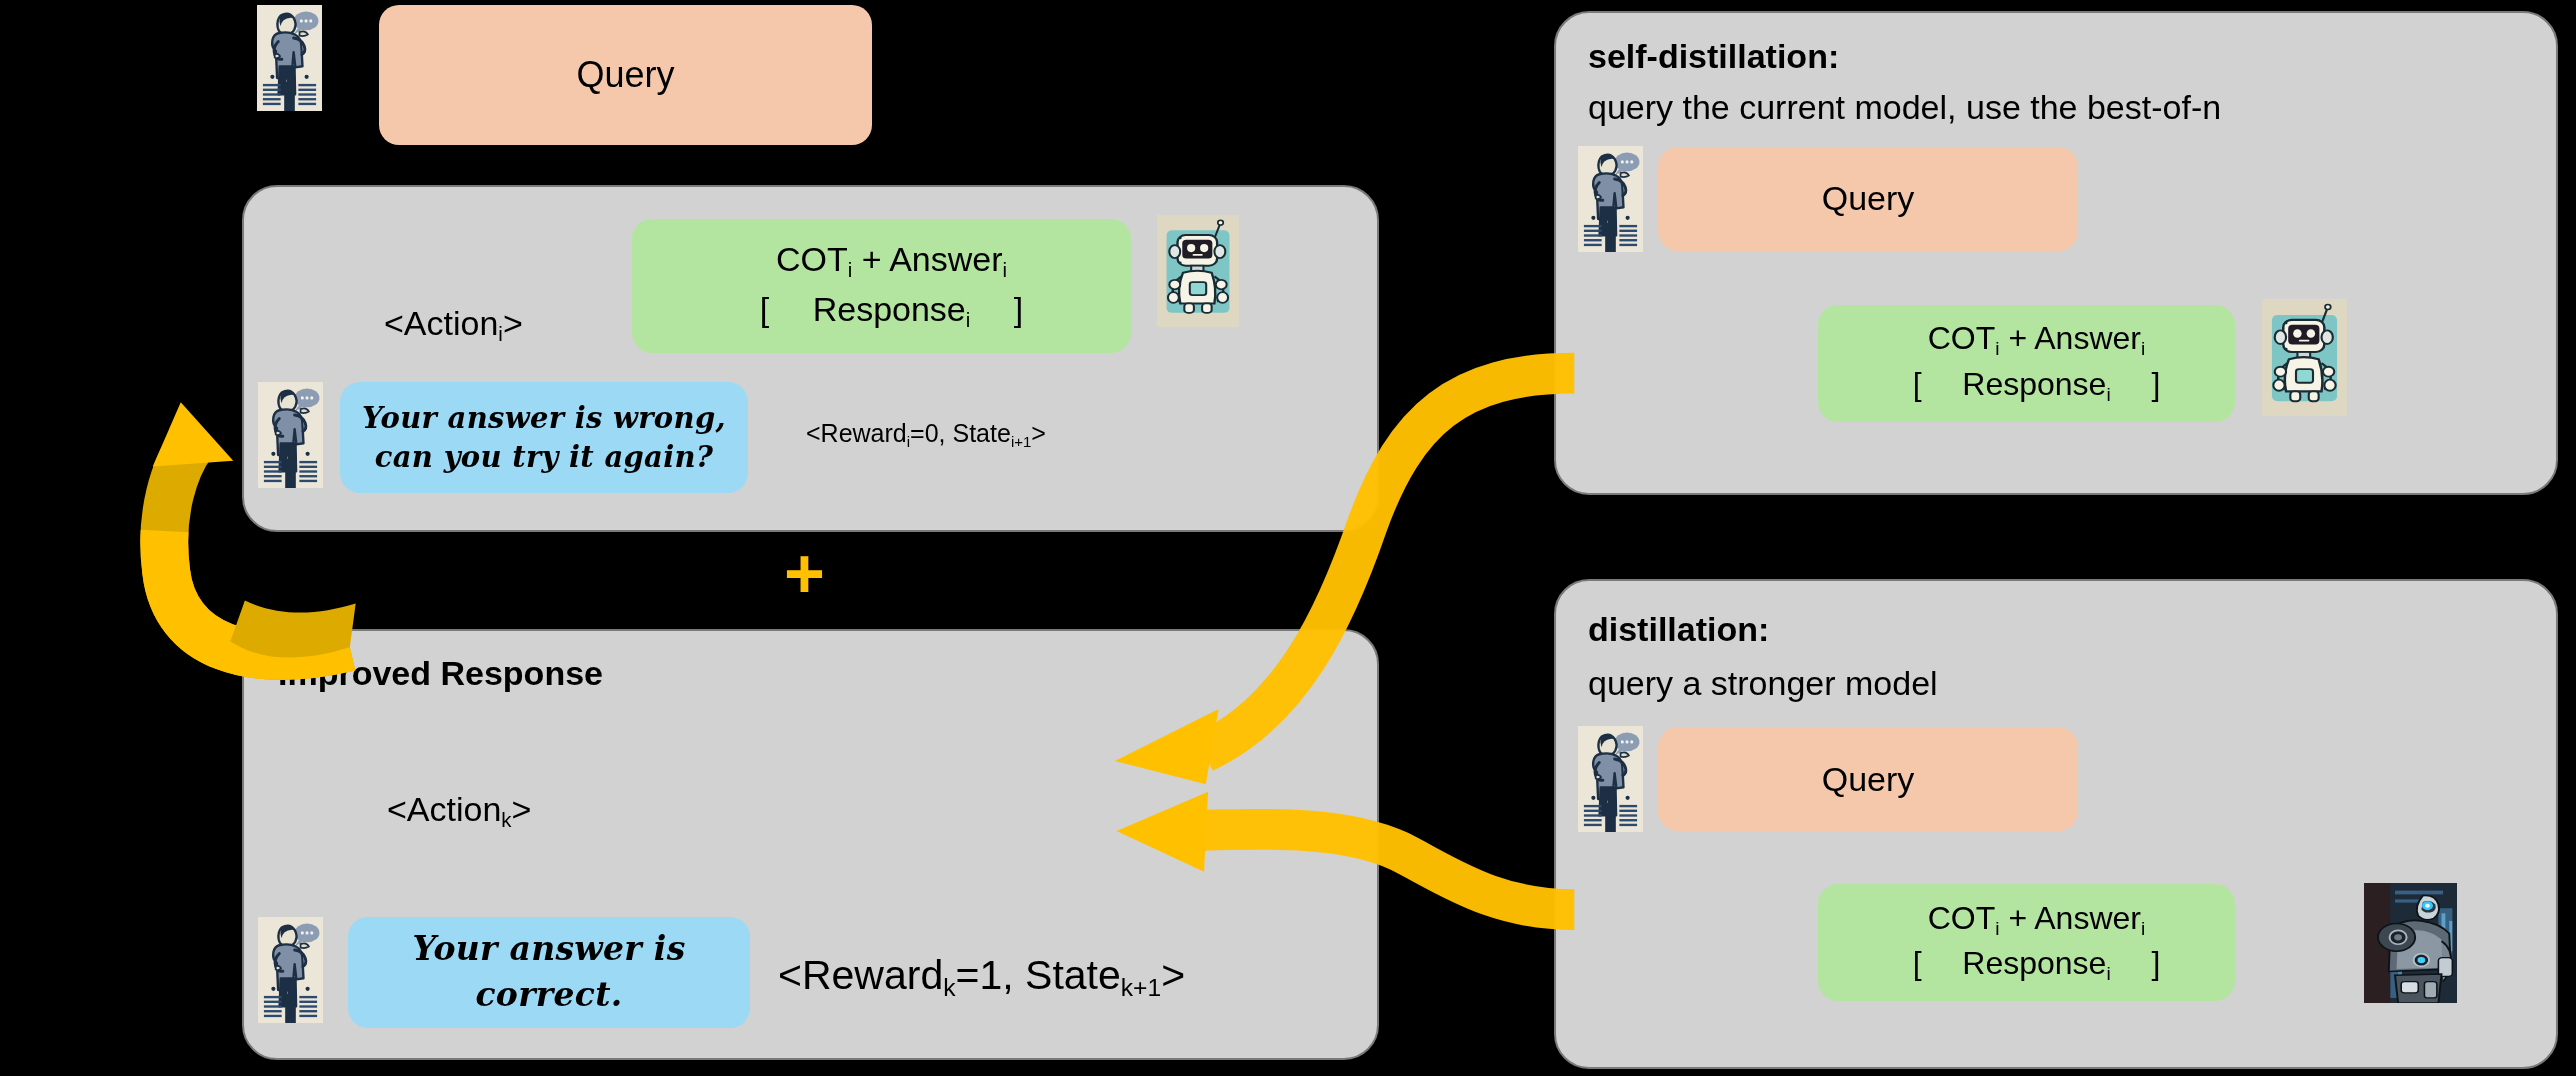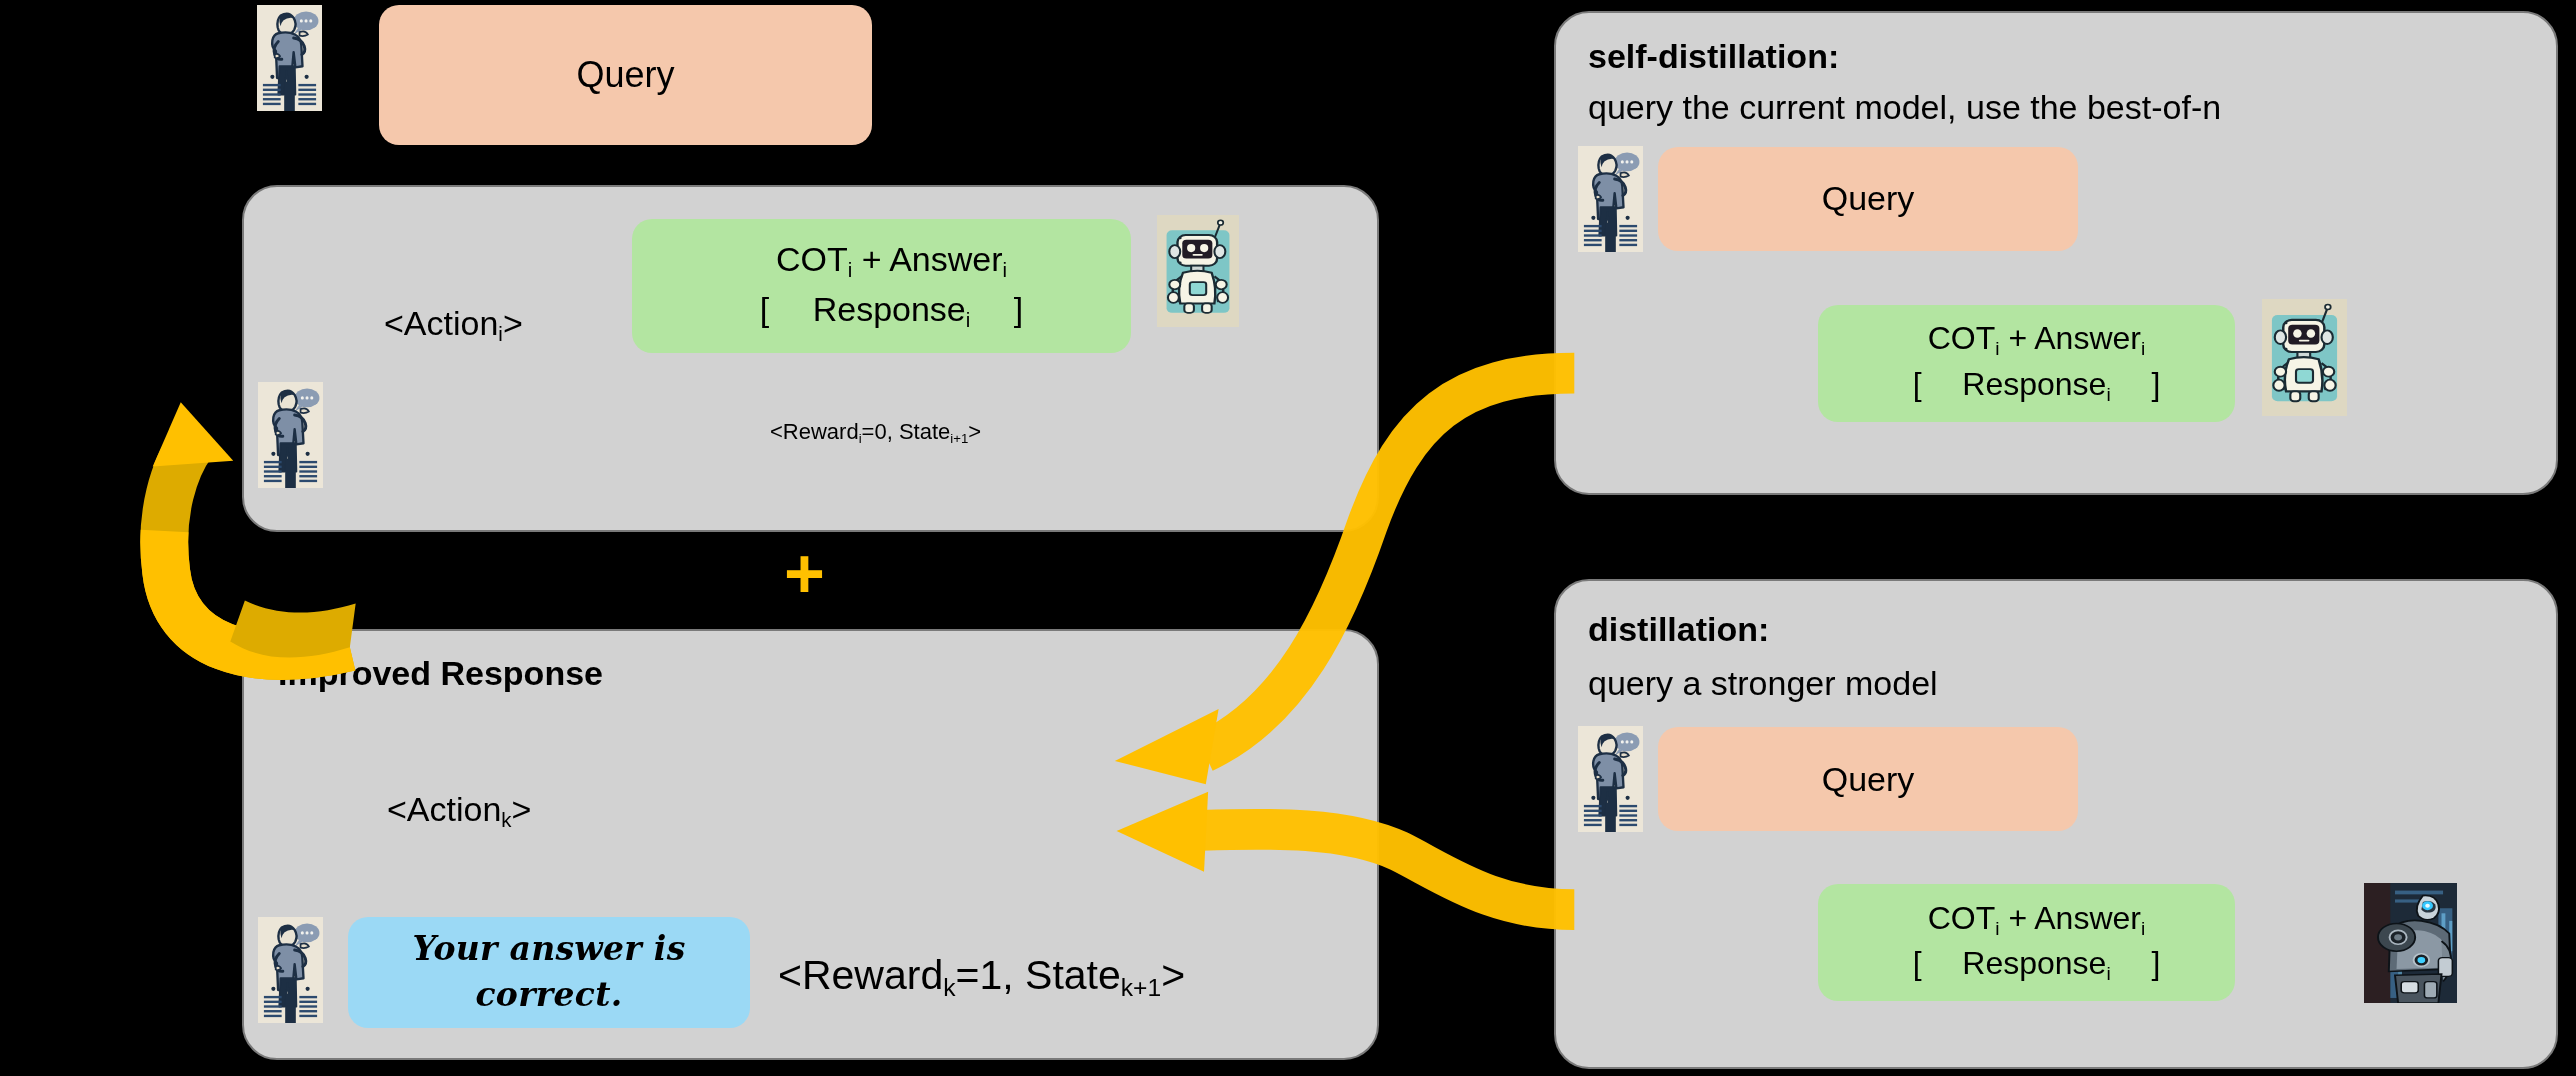--- a/index.html
+++ b/index.html
@@ -228,22 +228,26 @@
           <use href="#sym-robot"></use>
         </svg>
     </div>
 
     <div class="thumb" style="left:14px; top:195px; width:65px; height:106px;">
       <svg class="person-art" viewBox="0 0 110 180" preserveAspectRatio="none">
           <use href="#sym-person"></use>
         </svg>
     </div>
 
-
-    <div class="plain" style="left:526px; top:232px; font-size:22px;">
+    <div class="chip blue" style="left:96px; top:195px; width:408px; height:111px; font-size:29px;">
+      <div class="feedback">Your answer is wrong,</div>
+      <div class="feedback" style="margin-top:7px;">can you try it again?</div>
+    </div>
+
+    <div class="plain" style="left:562px; top:232px; font-size:25px;">
       <span>&lt;Reward</span><sub>i</sub><span>=0, State</span><sub>i+1</sub><span>&gt;</span>
     </div>
   </div>
 
   <div class="plus" style="left:784px; top:539px; font-size:70px;">+</div>
 
   <div class="panel" style="left:242px; top:629px; width:1137px; height:431px;">
 
     <div class="panel-title" style="left:34px; top:23px; font-size:34px;">Improved Response</div>
 

